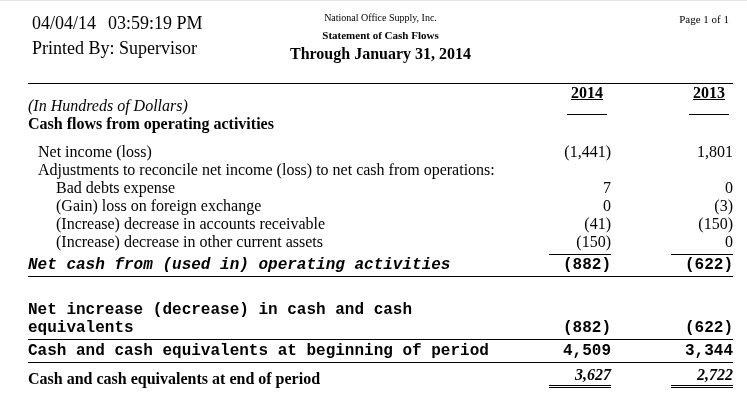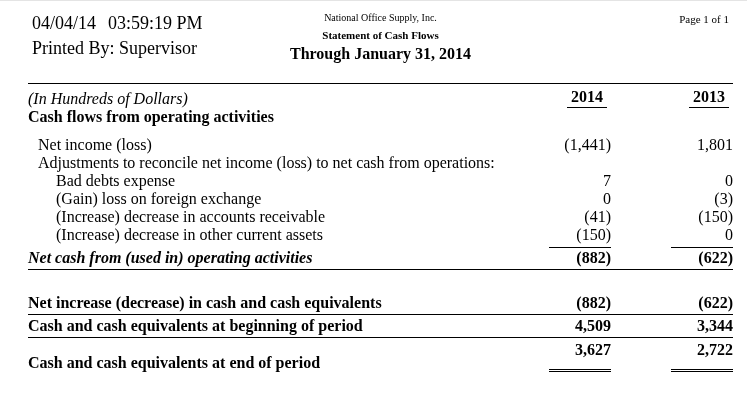--- a/index.html
+++ b/index.html
@@ -31,34 +31,35 @@
   table { border-collapse: collapse; width: 705px; table-layout: fixed; }
   td { padding: 0; vertical-align: bottom; font-size: 16px; height: 18px; }
   col.c-label { width: 488px; }
   col.c-2014  { width: 95px; }
   col.c-2013  { width: 122px; }
 
   .units td { height: 24px; }
   .units .lbl { font-style: italic; }
   .year {
     font-weight: bold; display: inline-block; text-align: center;
-    min-width: 30px; padding: 0 4px 1px 4px; margin-right: 4px;
+    min-width: 30px; padding: 0 4px 12px 4px; margin-right: 4px;
     border-bottom: 1px solid #000;
+    text-decoration: underline;
   }
   td.v { text-align: right; }
   .val { display: inline-block; min-width: 62px; text-align: right; }
 
   .i1 { padding-left: 10px; }
   .i2 { padding-left: 28px; }
   tr.bold td { font-weight: bold; }
   tr.italic td.lbl { font-style: italic; }
-  tr.full-rule td { border-bottom: 1px solid #000; padding-bottom: 2px; }
+  tr.full-rule td { border-bottom: 1px solid #000; padding-bottom: 2px; font-family: Liberation Mono, monospace; }
   .rule-top    { border-top: 1px solid #000; padding-top: 1px; }
   .rule-bottom { border-bottom: 1px solid #000; padding-bottom: 1px; }
-  .rule-double { border-bottom: 3px double #000; padding-bottom: 10px; }
+  .rule-double { border-bottom: 3px double #000; padding-bottom: 1px; font-style: italic; }
   tr.spacer td { height: auto; border: none; }
 </style>
 </head>
 <body>
 
 <div class="page">
 
   <div class="hdr">
     <div class="h-left">
       <div class="line1">

